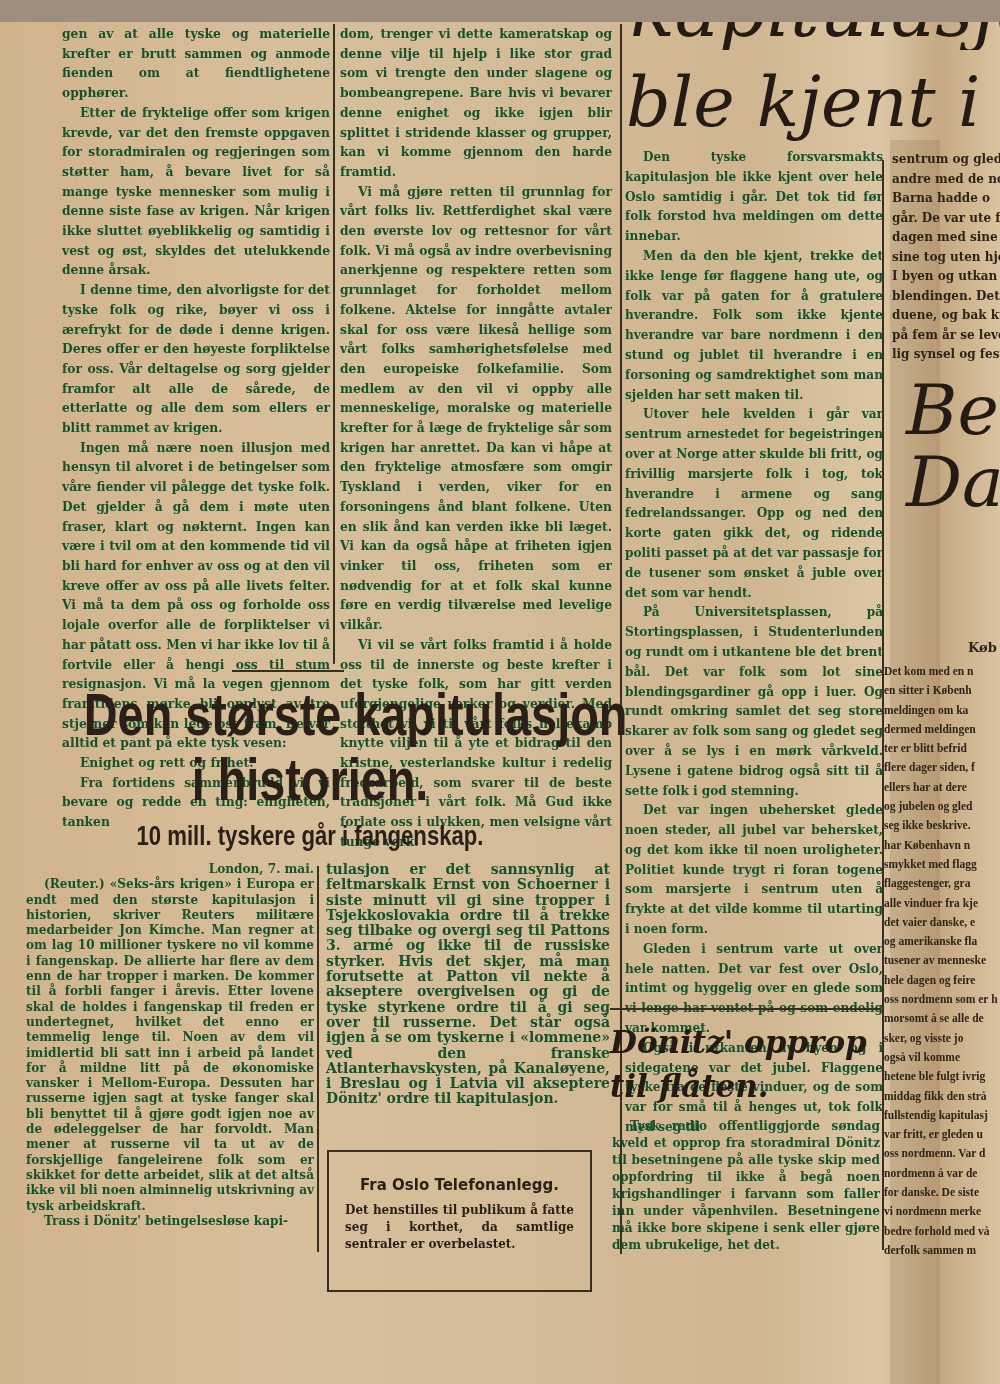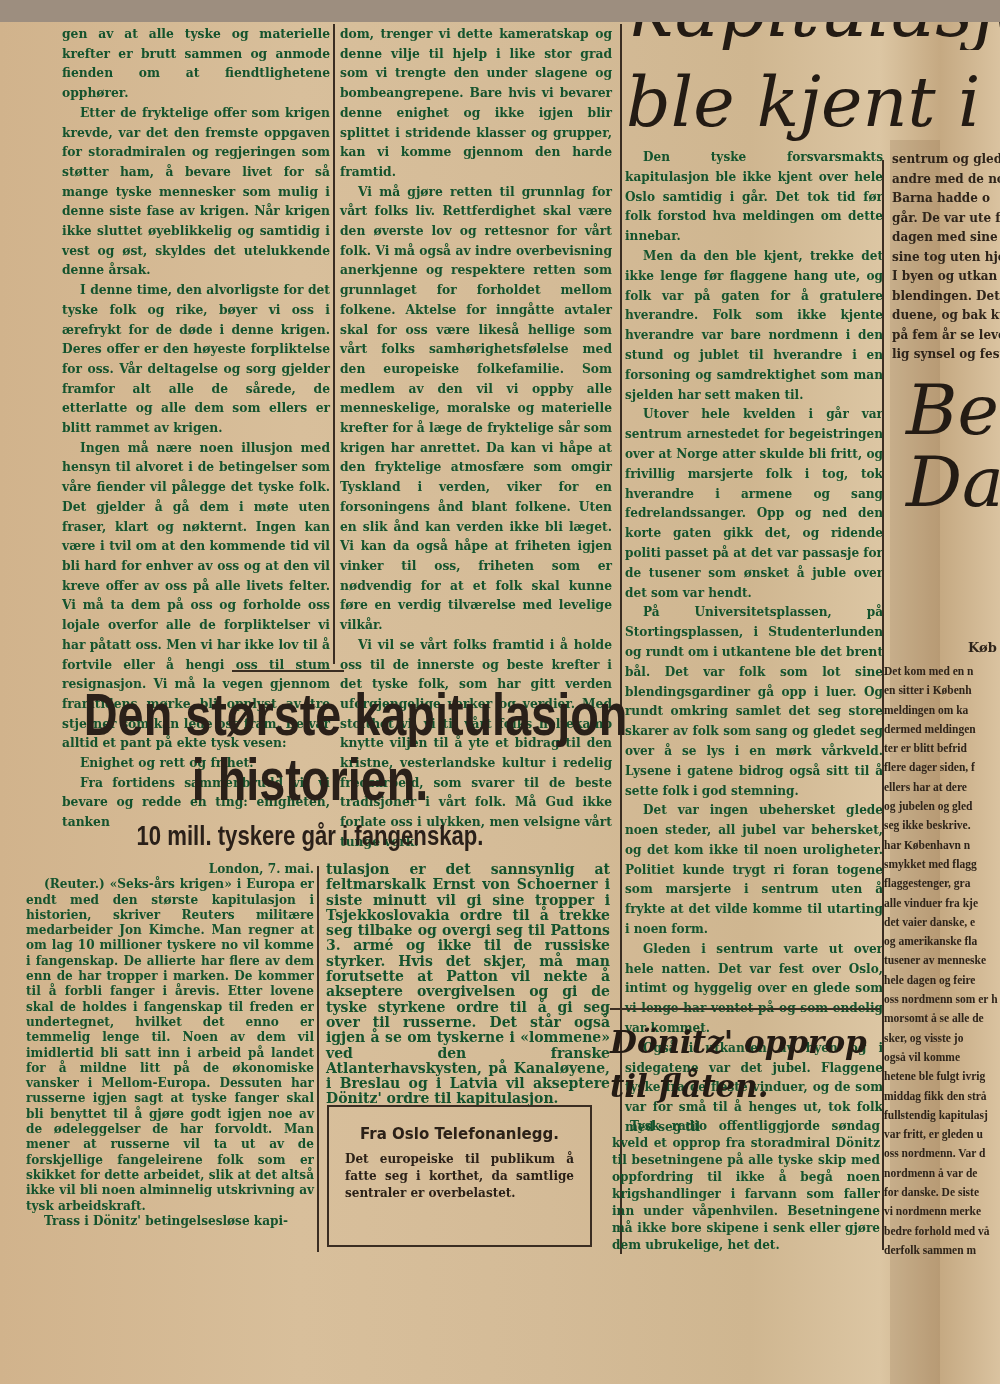--- a/index.html
+++ b/index.html
@@ -29,22 +29,22 @@
     position:absolute; left:20px; width:580px; text-align:center;
     font-family:"Liberation Sans", sans-serif; font-weight:bold; color:#2a2019;
     transform:scaleX(0.78); transform-origin:center;
   }
   .sub-head {
     position:absolute; left:20px; width:580px; text-align:center;
     font-family:"Liberation Sans", sans-serif; font-weight:bold; color:#2a2019;
     transform:scaleX(0.82); transform-origin:center;
   }
   .notice-box {
-    position:absolute; left:327px; top:1105px; width:265px; height:142px;
-    border:2px solid #3a2d22; box-sizing:border-box; padding:18px 16px 0 16px;
+    position:absolute; left:327px; top:1150px; width:265px; height:142px;
+    border:2px solid #3a2d22; box-sizing:border-box; padding:24px 16px 0 16px;
   }
   .notice-title { font-family:"DejaVu Sans", sans-serif; font-weight:bold; font-size:15px; text-align:center; margin-bottom:8px; }
   .notice-body { font-family:"DejaVu Serif", serif; font-weight:bold; font-size:12px; line-height:17px; text-align:justify; }
   .dateline { text-align:right; text-indent:0 !important; }
   .donitz-head {
     position:absolute; left:610px; top:1020px; width:270px; text-align:left;
     font-family:"DejaVu Serif", serif; font-style:italic; font-weight:bold;
     font-size:31px; line-height:44px; color:#241b14;
   }
   .fold-shadow { position:absolute; left:890px; top:140px; width:50px; height:1244px; background:rgba(120,90,55,0.18); }
@@ -110,21 +110,21 @@
   <p>(Reuter.) «Seks-års krigen» i Europa er endt med den største kapitulasjon i historien, skriver Reuters militære medarbeider Jon Kimche. Man regner at om lag 10 millioner tyskere no vil komme i fangenskap. De allierte har flere av dem enn de har tropper i marken. De kommer til å forbli fanger i årevis. Etter lovene skal de holdes i fangenskap til freden er undertegnet, hvilket det enno er temmelig lenge til. Noen av dem vil imidlertid bli satt inn i arbeid på landet for å mildne litt på de økonomiske vansker i Mellom-Europa. Dessuten har russerne igjen sagt at tyske fanger skal bli benyttet til å gjøre godt igjen noe av de ødeleggelser de har forvoldt. Man mener at russerne vil ta ut av de forskjellige fangeleirene folk som er skikket for dette arbeidet, slik at det altså ikke vil bli noen alminnelig utskrivning av tysk arbeidskraft.</p>
   <p>Trass i Dönitz' betingelsesløse kapi-</p>
 </div>
 <div class="vrule" style="left:317px; top:866px; height:386px;"></div>
 <div class="col" style="left:326px; top:862px; width:284px; font-size:14px; line-height:15.3px;">
   <p class="noindent">tulasjon er det sannsynlig at feltmarskalk Ernst von Schoerner i siste minutt vil gi sine tropper i Tsjekkoslovakia ordre til å trekke seg tilbake og overgi seg til Pattons 3. armé og ikke til de russiske styrker. Hvis det skjer, må man forutsette at Patton vil nekte å akseptere overgivelsen og gi de tyske styrkene ordre til å gi seg over til russerne. Det står også igjen å se om tyskerne i «lommene» ved den franske Atlanterhavskysten, på Kanaløyene, i Breslau og i Latvia vil akseptere Dönitz' ordre til kapitulasjon.</p>
 </div>
 
 <div class="notice-box">
   <div class="notice-title">Fra Oslo Telefonanlegg.</div>
-  <div class="notice-body">Det europeiske til publikum å fatte seg i korthet, da samtlige sentraler er overbelastet.</div>
+  <div class="notice-body">Det henstilles til publikum å fatte seg i korthet, da samtlige sentraler er overbelastet.</div>
 </div>
 
 <div class="fold-shadow"></div>
 <div class="side-col" style="top:150px;padding-left:8px;">
   <div>sentrum og glede</div>
   <div>andre med de nor</div>
   <div>Barna hadde o</div>
   <div>går. De var ute fra</div>
   <div>dagen med sine små</div>
   <div>sine tog uten hjelp</div>

